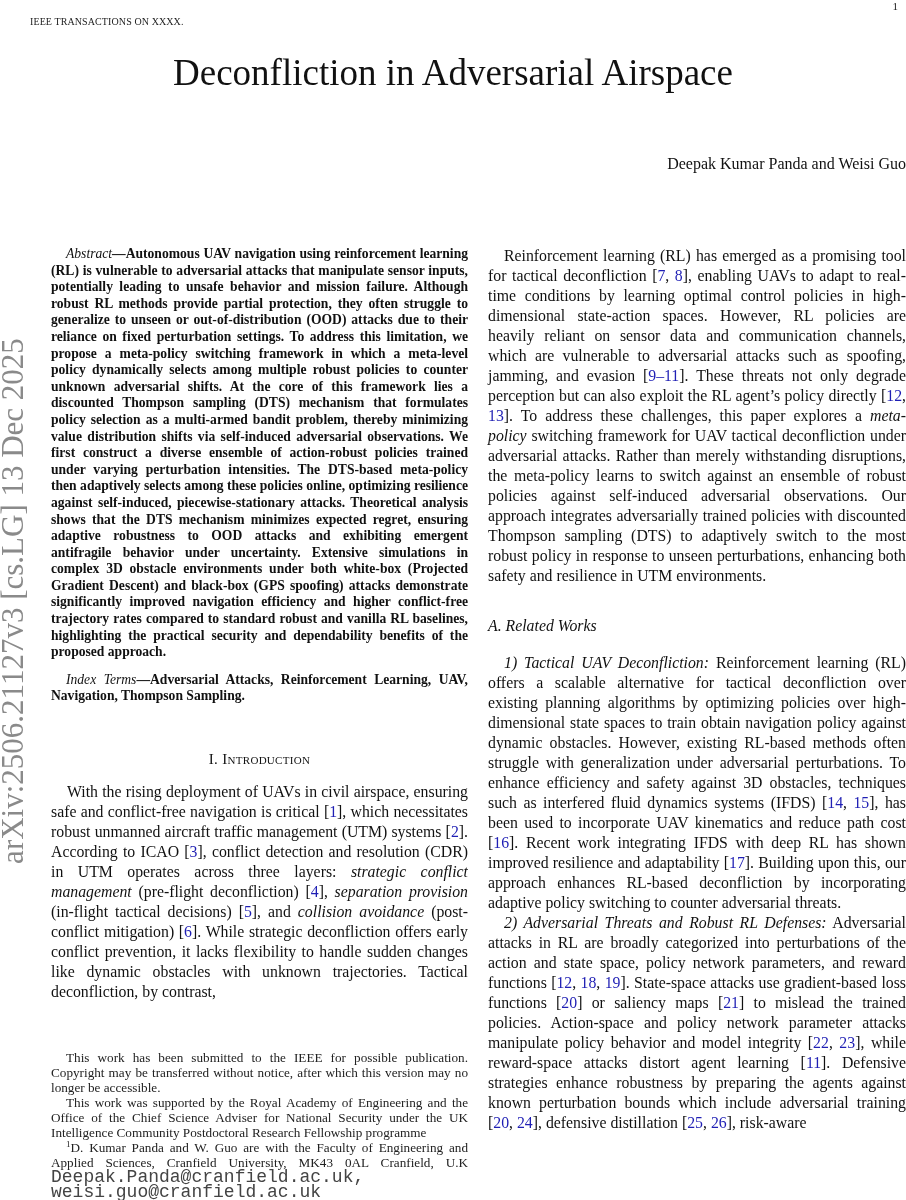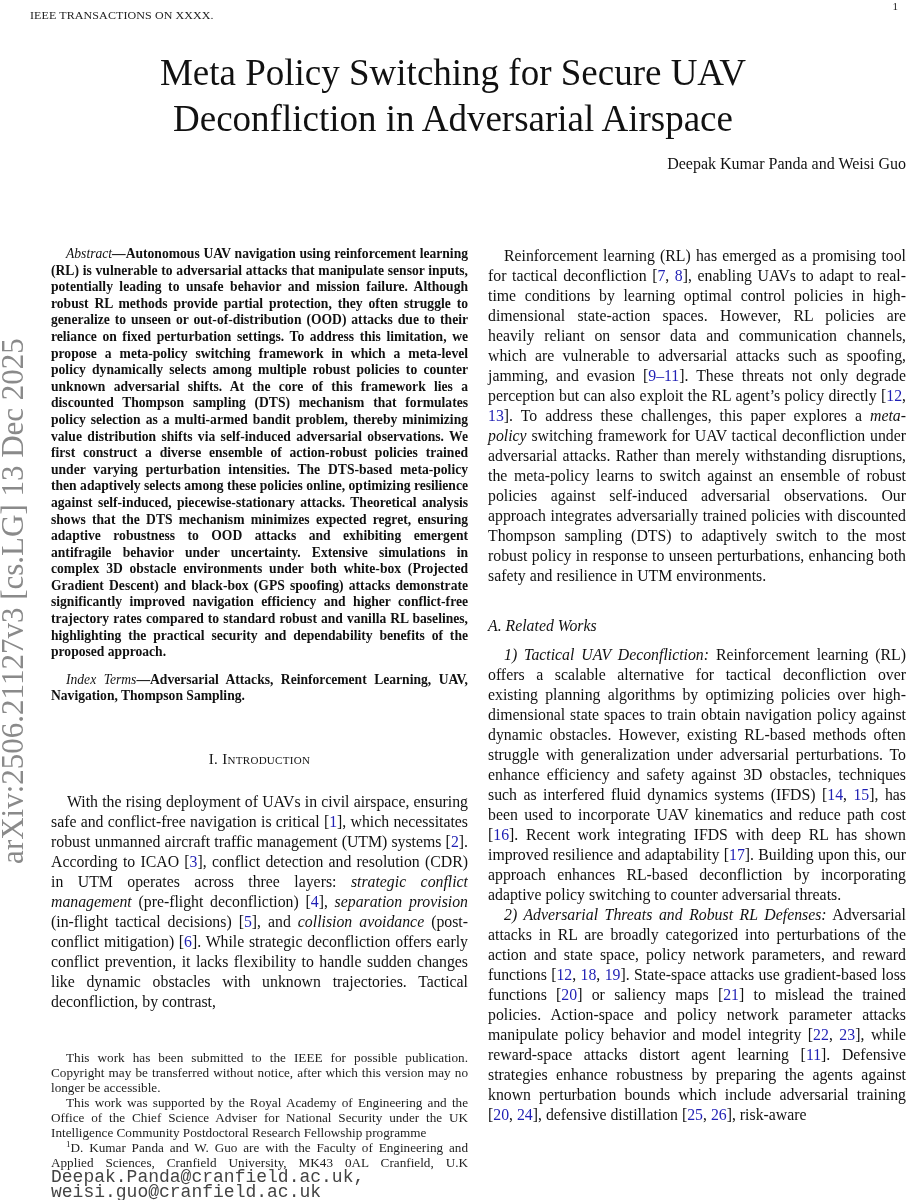--- a/index.html
+++ b/index.html
@@ -1,21 +1,21 @@
 <!DOCTYPE html>
 <html><head>
   <meta charset="utf-8">
   <style>
     html, body { margin:0; padding:0; background:#ffffff; }
     body {
       width:906px; height:1200px; position:relative; overflow:hidden;
       font-family:"Liberation Serif","DejaVu Serif",serif; color:#111;
     }
     .running-head {
-      position:absolute; top:8px; left:30px; font-size:12px; letter-spacing:0.1px;
+      position:absolute; top:16px; left:30px; font-size:10px; letter-spacing:0.1px;
       transform:scaleY(0.95); color:#222;
     }
     .page-num { position:absolute; top:0; right:8px; font-size:11px; color:#222; }
     .title {
       position:absolute; top:50px; left:0; width:906px; text-align:center;
       font-size:37px; line-height:46px; color:#111;
     }
     .authors {
       position:absolute; top:155px; left:0; width:906px; text-align:right;
       font-size:16px; color:#111;
@@ -31,48 +31,47 @@
     .col-left { left:51px; top:246px; width:417px; }
     .col-right { left:488px; top:246px; width:418px; }
     p { margin:0; }
     .abstract p, .index-terms p {
       font-weight:bold; font-size:13.6px; line-height:16.6px; text-indent:15px;
       text-align:justify;
     }
     .abstract em, .index-terms em { font-style:italic; font-weight:normal; }
     .index-terms { margin-top:11px; }
     .section-head {
-      text-align:center; font-size:15px; margin-top:46px; margin-bottom:24px; letter-spacing:0.3px;
+      text-align:center; font-size:15px; margin-top:46px; margin-bottom:14px; letter-spacing:0.3px;
     }
     .sc { font-variant:small-caps; }
     .body-text p {
       font-size:15.8px; line-height:20px; text-indent:16px; text-align:justify;
     }
     .cite { color:#1f1fb4; }
     .footnotes {
       position:absolute; left:51px; top:1050px; width:417px;
     }
     .footnotes p {
       font-size:13.2px; line-height:15px; text-indent:15px; text-align:justify; color:#222;
     }
     .footnotes .mono { font-family:"Liberation Mono","DejaVu Sans Mono",monospace; font-size:18px; color:#444; }
     .sup { font-size:9px; vertical-align:super; line-height:0; }
     .subsection-head {
-      font-style:italic; font-size:15.8px; margin-top:31px; margin-bottom:10px;
+      font-style:italic; font-size:15.8px; margin-top:31px; margin-bottom:18px;
     }
     .run-in { font-style:italic; }
   </style>
 </head>
 <body>
 
 <div class="running-head">IEEE TRANSACTIONS ON XXXX.</div>
 <div class="page-num">1</div>
 
 <div class="title">
-  <div>Meta Policy Switching for Secure UAV</div>
   <div>Deconfliction in Adversarial Airspace</div>
 </div>
 <div class="authors">Deepak Kumar Panda and Weisi Guo</div>
 
 <div class="arxiv-stamp">arXiv:2506.21127v3  [cs.LG]  13 Dec 2025</div>
 
 <div class="col col-left">
   <div class="abstract">
     <p><em>Abstract</em><span>—Autonomous UAV navigation using reinforcement learning (RL) is vulnerable to adversarial attacks that manipulate sensor inputs, potentially leading to unsafe behavior and mission failure. Although robust RL methods provide partial protection, they often struggle to generalize to unseen or out-of-distribution (OOD) attacks due to their reliance on fixed perturbation settings. To address this limitation, we propose a meta-policy switching framework in which a meta-level policy dynamically selects among multiple robust policies to counter unknown adversarial shifts. At the core of this framework lies a discounted Thompson sampling (DTS) mechanism that formulates policy selection as a multi-armed bandit problem, thereby minimizing value distribution shifts via self-induced adversarial observations. We first construct a diverse ensemble of action-robust policies trained under varying perturbation intensities. The DTS-based meta-policy then adaptively selects among these policies online, optimizing resilience against self-induced, piecewise-stationary attacks. Theoretical analysis shows that the DTS mechanism minimizes expected regret, ensuring adaptive robustness to OOD attacks and exhibiting emergent antifragile behavior under uncertainty. Extensive simulations in complex 3D obstacle environments under both white-box (Projected Gradient Descent) and black-box (GPS spoofing) attacks demonstrate significantly improved navigation efficiency and higher conflict-free trajectory rates compared to standard robust and vanilla RL baselines, highlighting the practical security and dependability benefits of the proposed approach.</span></p>
   </div>

